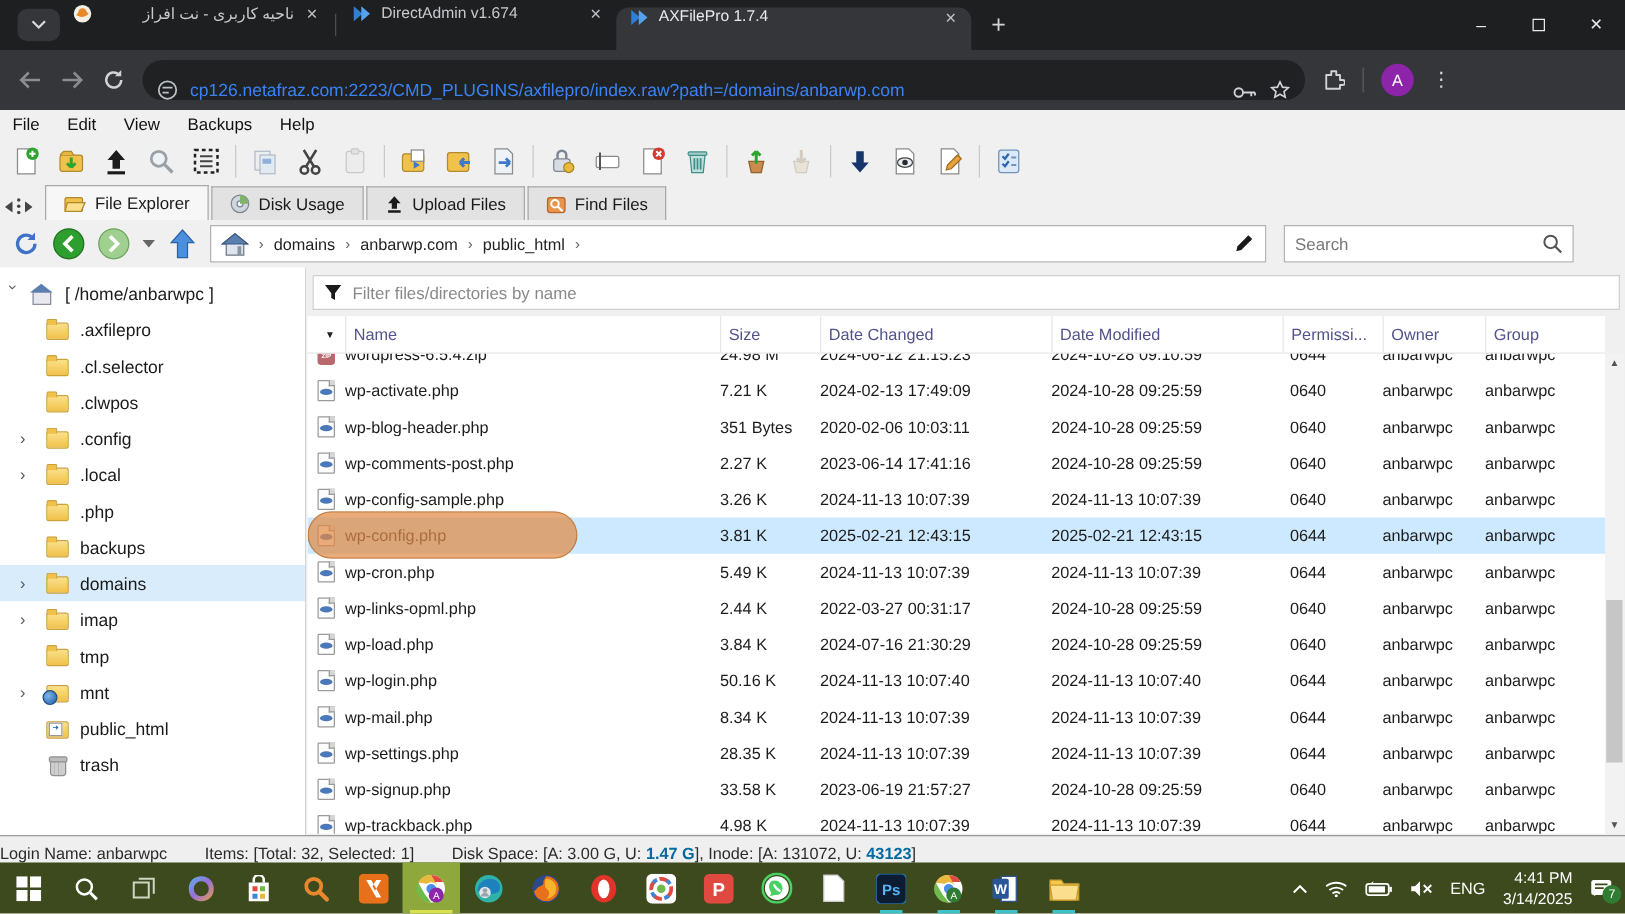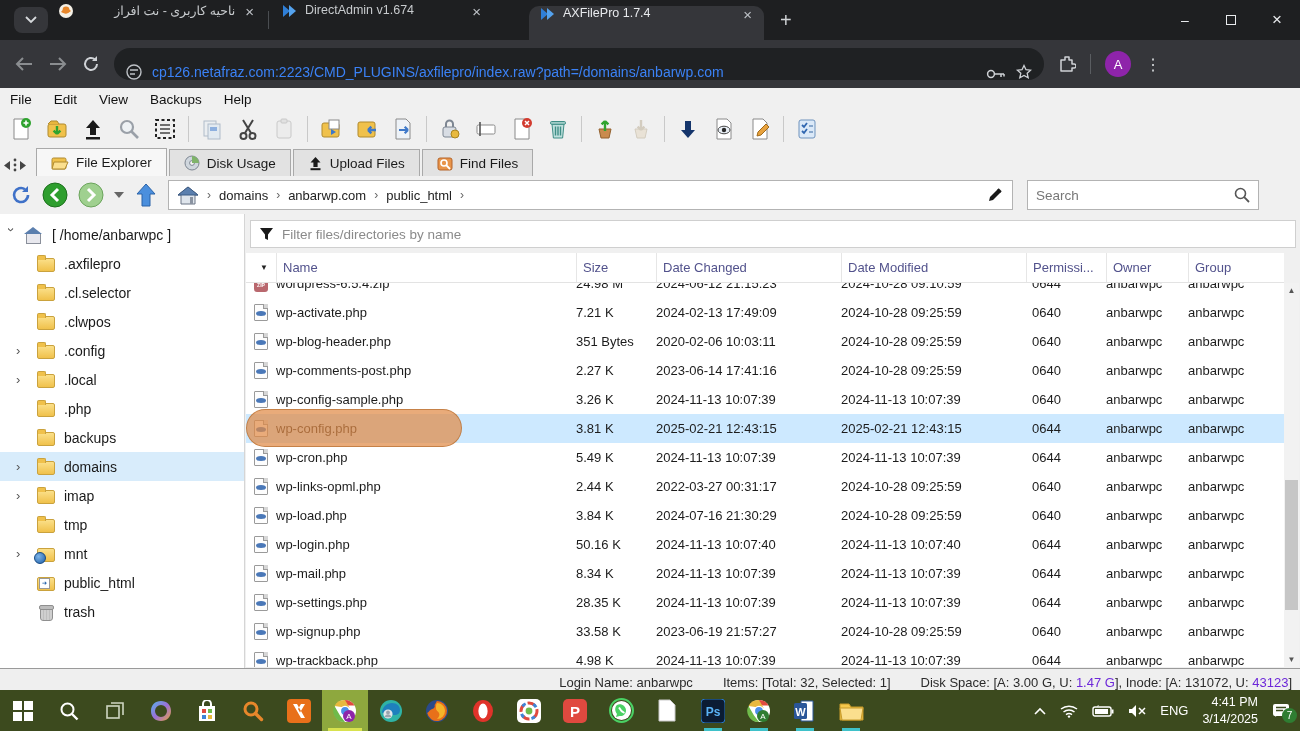--- a/index.html
+++ b/index.html
@@ -94,22 +94,22 @@
   .icon-zip .file-ico { background:#b9686e; border-radius:3px; height:14px; margin-top:2px; }
   .icon-zip .file-ico::after { content:"ZIP"; position:absolute; left:0; right:0; top:4px; color:#fff; font-size:5px; text-align:center; font-weight:bold; }
   .sel-pill { position:absolute; left:0; top:140px; width:216px; height:38px; border-radius:19px; background:rgba(224,139,70,0.72); border:1px solid rgba(170,95,30,0.55); z-index:3; }
 
   
   .vscroll { position:absolute; left:1284px; top:283px; width:15px; height:384px; background:#f2f2f2; }
   .vscroll .arr { position:absolute; left:0; width:15px; height:15px; color:#555; font-size:8px; text-align:center; line-height:15px; }
   .vscroll .thumb { position:absolute; left:1px; top:197px; width:13px; height:130px; background:#c6c6c6; }
 
   
-  .statusbar { position:absolute; left:0; top:668px; width:1300px; height:30px; background:#efefef; border-top:1px solid #9a9a9a; border-bottom:2px solid #3f71c8; display:flex; align-items:center; justify-content:flex-end; gap:30px; font-size:13px; color:#2b2b2b; padding-right:8px; }
-  .green { color:#6d28d9; }
+  .statusbar { position:absolute; left:0; top:668px; width:1300px; height:30px; background:#efefef; border-top:1px solid #9a9a9a; border-bottom:2px solid #3f71c8; display:flex; align-items:center; gap:30px; font-size:13px; color:#2b2b2b; padding-right:8px; }
+  .green { color:#0369a1;font-weight:bold; }
 
   
   .taskbar { position:absolute; left:0; top:690px; width:1300px; height:41px; background:#3c4a1e; display:flex; align-items:center; }
   .tb-ic { width:46px; height:41px; display:flex; align-items:center; justify-content:center; position:relative; flex:0 0 46px; }
   .tb-ic.active { background:#8ea83e; }
   .tb-ic.active::after { content:""; position:absolute; left:6px; bottom:0; right:6px; height:3px; background:#d8e24e; }
   .tb-ic.open::after { content:""; position:absolute; left:14px; bottom:0; width:18px; height:3px; background:#3fc1c9; }
   .tray { margin-left:auto; display:flex; align-items:center; gap:14px; color:#fff; padding-right:10px; }
   .clock { text-align:right; font-size:12.5px; line-height:1.35; }
   .badge { position:absolute; right:-7px; bottom:-4px; width:15px; height:15px; border-radius:50%; background:#2f7d32; color:#fff; font-size:10px; display:flex; align-items:center; justify-content:center; }
@@ -142,21 +142,21 @@
     <div class="tab" style="width:222px;">
       <span class="fav">
         <svg width="16" height="16">
             <path d="M2 2l7 6-7 6z" fill="#2f7fd8"></path>
             <path d="M8 2l7 6-7 6z" fill="#54a2ee"></path>
           </svg>
       </span>
       <span style="flex:1;">DirectAdmin v1.674</span>
       <span class="close">×</span>
     </div>
-    <div class="tab active" style="width:235px;margin-left:36px;">
+    <div class="tab active" style="width:284px;">
       <span class="fav">
         <svg width="16" height="16">
             <path d="M2 2l7 6-7 6z" fill="#2f7fd8"></path>
             <path d="M8 2l7 6-7 6z" fill="#54a2ee"></path>
           </svg>
       </span>
       <span style="flex:1;">AXFilePro 1.7.4</span>
       <span class="close">×</span>
     </div>
     <span class="newtab">+</span>

